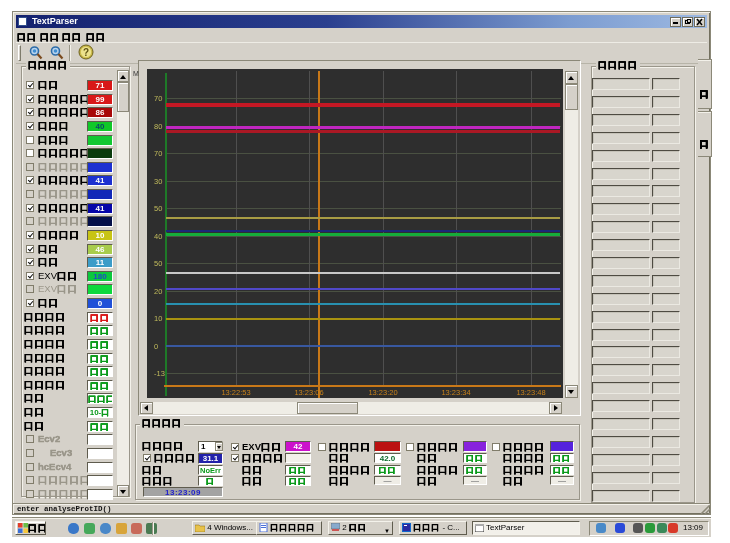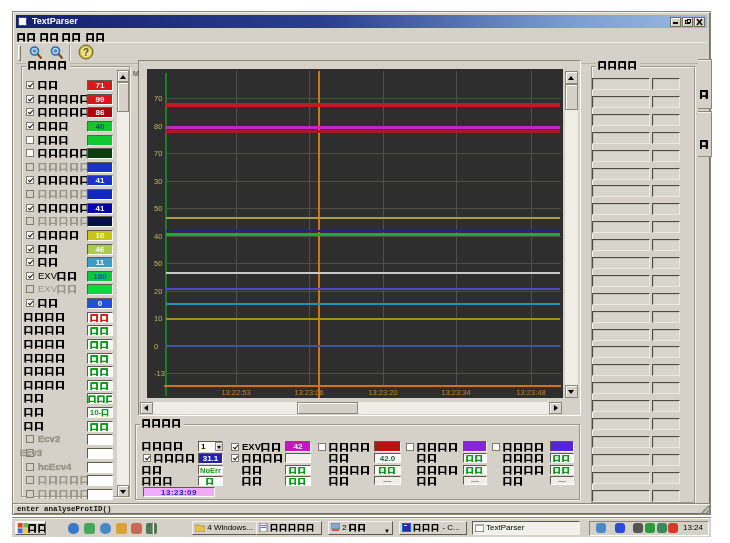--- a/index.html
+++ b/index.html
@@ -144,21 +144,21 @@
 <div class="lbl" style="left:24px;top:393px;color:#000"><span class="z">口口</span></div>
 <div class="val" style="left:87px;top:393px;background:#fff;color:#0a9a1a;"><span style="color:#0a9a1a"><span class="z" style="font-size:8.5px;letter-spacing:0.5px">口口口</span></span></div>
 <div class="lbl" style="left:24px;top:407px;color:#000"><span class="z">口口</span></div>
 <div class="val" style="left:87px;top:407px;background:#fff;color:#0a9a1a;"><span style="color:#0a9a1a;letter-spacing:0">10-<span class="z">口</span></span></div>
 <div class="lbl" style="left:24px;top:421px;color:#000"><span class="z">口口</span></div>
 <div class="val" style="left:87px;top:421px;background:#fff;color:#0a9a1a;"><span style="color:#0a9a1a"><span class="z" style="font-size:9px">口口</span></span></div>
 <div class="cb d" style="left:26px;top:435px"></div>
 <div class="lbl" style="left:38px;top:434px;color:#9a968a"><span class="zg" style="letter-spacing:0">Ecv2</span></div>
 <div class="val" style="left:87px;top:434px;background:#fff;"></div>
 <div class="cb d" style="left:26px;top:449px"></div>
-<div class="lbl" style="left:20px;top:448px;color:#9a968a"><span class="zg" style="letter-spacing:0">Ecv3</span></div>
+<div class="lbl" style="left:50px;top:448px;color:#9a968a"><span class="zg" style="letter-spacing:0">Ecv3</span></div>
 <div class="val" style="left:87px;top:448px;background:#fff;"></div>
 <div class="cb d" style="left:26px;top:463px"></div>
 <div class="lbl" style="left:38px;top:462px;color:#9a968a"><span class="zg" style="letter-spacing:0">hcEcv4</span></div>
 <div class="val" style="left:87px;top:462px;background:#fff;"></div>
 <div class="cb d" style="left:26px;top:476px"></div>
 <div class="lbl" style="left:38px;top:475px;color:#9a968a"><span class="zg">口口口口口口</span></div>
 <div class="val" style="left:87px;top:475px;background:#fff;"></div>
 <div class="cb d" style="left:26px;top:490px"></div>
 <div class="lbl" style="left:38px;top:489px;color:#9a968a"><span class="zg">口口口口口口</span></div>
 <div class="val" style="left:87px;top:489px;background:#fff;"></div>
@@ -295,21 +295,21 @@
 <div class="sbb" style="left:215px;top:442px;width:8px;height:9px">
     <i class="arr" style="left:1px;top:3px;border-left:2.5px solid transparent;border-right:2.5px solid transparent;border-top:3.5px solid #000"></i>
   </div>
 <div class="cb c" style="left:143px;top:454px"></div>
 <div class="lbl" style="left:154px;top:453px"><span class="z">口口口口</span></div>
 <div class="fld" style="left:198px;top:453px;width:25px;height:11px;background:#2222aa;color:#fff;line-height:10px">31.1</div>
 <div class="lbl" style="left:142px;top:465px"><span class="z">口口</span></div>
 <div class="fld" style="left:198px;top:465px;width:25px;height:10px;background:#fff;color:#0a9a1a;line-height:9px"><span style="letter-spacing:0;font-size:7.5px">NoErr</span></div>
 <div class="lbl" style="left:142px;top:476px"><span class="z">口口口</span></div>
 <div class="fld" style="left:198px;top:476px;width:25px;height:10px;background:#fff;color:#0a9a1a;line-height:9px"><span class="z">口</span></div>
-<div class="fld" style="left:143px;top:487px;width:72px;height:10px;background:#f0abfc;color:#2222cc;line-height:9px"><span style="font-size:8px;letter-spacing:0.5px">13:23:09</span></div>
+<div class="fld" style="left:143px;top:487px;width:80px;height:10px;background:#a3a3a3;color:#2222cc;line-height:9px"><span style="font-size:8px;letter-spacing:0.5px">13:23:09</span></div>
 <div class="cb c" style="left:231px;top:443px"></div>
 <div class="lbl" style="left:242px;top:442px"><span style="letter-spacing:0;font-weight:bold">EXV</span><span class="z">口口</span></div>
 <div class="cb c" style="left:231px;top:454px"></div>
 <div class="lbl" style="left:242px;top:453px"><span class="z">口口口口</span></div>
 <div class="lbl" style="left:242px;top:465px"><span class="z">口口</span></div>
 <div class="lbl" style="left:242px;top:476px"><span class="z">口口</span></div>
 <div class="fld" style="left:285px;top:441px;width:26px;height:11px;background:#cc11cc;color:#fff;line-height:10px">42</div>
 <div class="fld" style="left:285px;top:453px;width:26px;height:10px;background:#f2f0ea;color:#000;line-height:9px"></div>
 <div class="fld" style="left:285px;top:465px;width:26px;height:10px;background:#fff;color:#0a9a1a;line-height:9px"><span class="z">口口</span></div>
 <div class="fld" style="left:285px;top:476px;width:26px;height:10px;background:#fff;color:#0a9a1a;line-height:9px"><span class="z">口口</span></div>
@@ -385,13 +385,13 @@
         <rect x="0" y="0" width="9" height="8" fill="#fff" stroke="#333" stroke-width="1"></rect>
         <rect x="0" y="0" width="9" height="2" fill="#aaa"></rect>
       </svg><span style="vertical-align:1px"> TextParser</span></div>
 <div style="position:absolute;left:577px;top:2px;width:120px;height:15px;border:1px solid #8b8878;border-bottom-color:#fff;border-right-color:#fff"></div>
 <div style="position:absolute;left:584px;top:4px;width:10px;height:10px;border-radius:3px;background:#4a8ac8"></div>
 <div style="position:absolute;left:603px;top:4px;width:10px;height:10px;border-radius:3px;background:#2a4ad8"></div>
 <div style="position:absolute;left:621px;top:4px;width:10px;height:10px;border-radius:3px;background:#555"></div>
 <div style="position:absolute;left:633px;top:4px;width:10px;height:10px;border-radius:3px;background:#2a9a3a"></div>
 <div style="position:absolute;left:645px;top:4px;width:10px;height:10px;border-radius:3px;background:#3a8a5a"></div>
 <div style="position:absolute;left:656px;top:4px;width:10px;height:10px;border-radius:3px;background:#d83a2a"></div>
-<div style="position:absolute;left:671px;top:4px;font-size:8px">13:24</div>
+<div style="position:absolute;left:671px;top:4px;font-size:8px">13:09</div>
 </div>
 </body></html>

